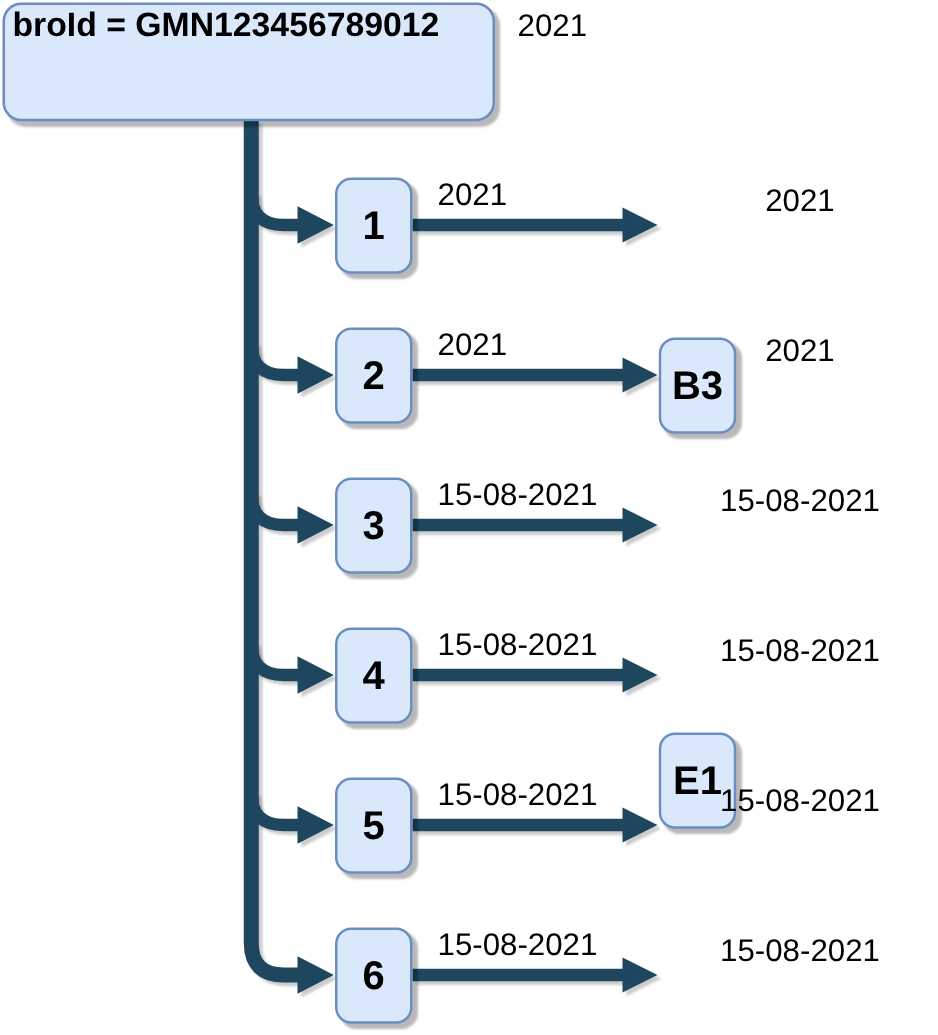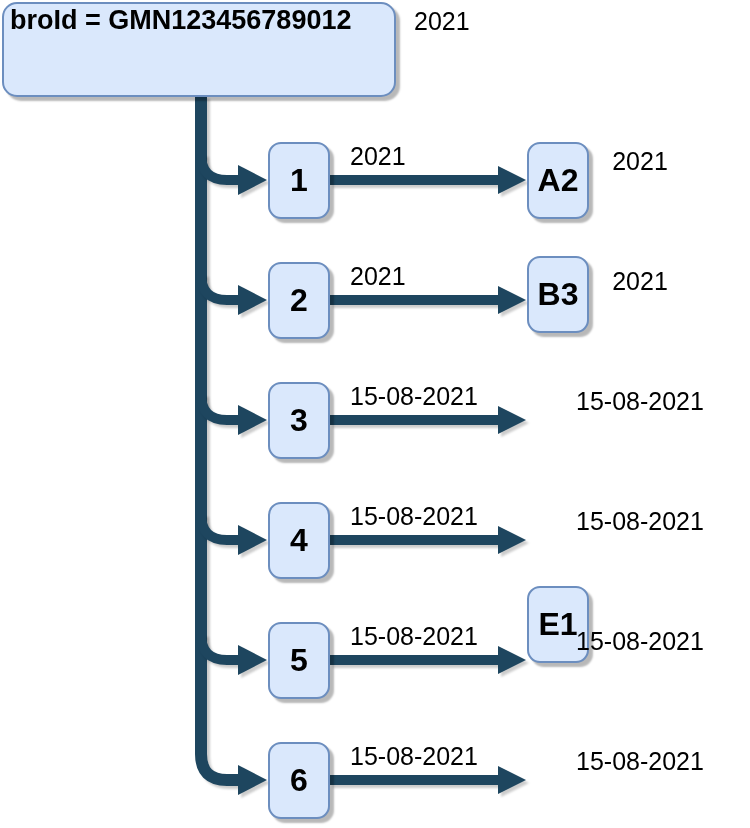--- a/index.html
+++ b/index.html
@@ -70,26 +70,25 @@
     <polygon points="498,766 526,780 498,794" fill="#1e465f"></polygon>
   </svg>
 
   <div class="root-node">
     <div>broId = GMN123456789012</div>
   </div>
   <div class="root-year">2021</div>
 
   <div class="node src" style="top:142px">1</div>
   <div class="edge-label" style="top:144px">2021</div>
-  <div class="node tgt" style="top:142px">A2</div>
   <div class="right-label" style="top:149px">2021</div>
 
   <div class="node src" style="top:262px">2</div>
   <div class="edge-label" style="top:264px">2021</div>
-  <div class="node tgt" style="top:256px">B3</div>
+  <div class="node tgt" style="top:270px">B3</div>
   <div class="right-label" style="top:269px">2021</div>
 
   <div class="node src" style="top:382px">3</div>
   <div class="edge-label" style="top:384px">15-08-2021</div>
   <div class="right-label" style="top:389px">15-08-2021</div>
 
   <div class="node src" style="top:502px">4</div>
   <div class="edge-label" style="top:504px">15-08-2021</div>
   <div class="right-label" style="top:509px">15-08-2021</div>
 

